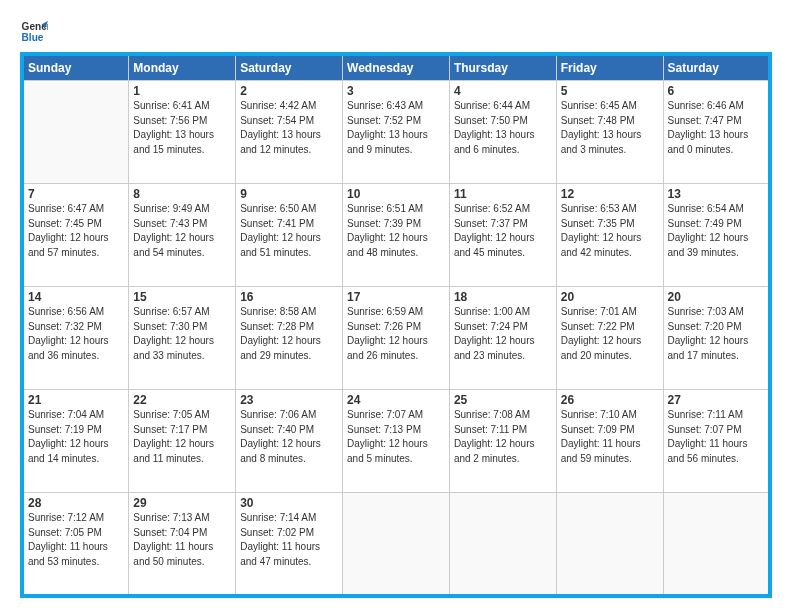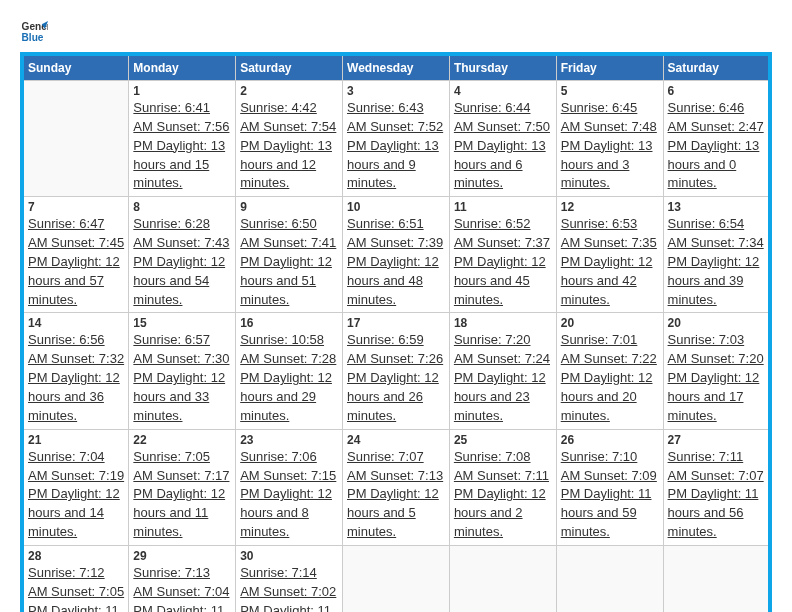--- a/index.html
+++ b/index.html
@@ -73,24 +73,23 @@
     .calendar td.empty {
       background: #f9f9f9;
     }
     .day-number {
       font-size: 12px;
       font-weight: bold;
       display: block;
       margin-bottom: 1px;
     }
     .day-info {
-      font-size: 13px;
+      font-size: 10px;
       line-height: 1.45;
       color: #333;
-      text-decoration: underline;
     }
   </style>
 </head>
 <body>
 
 <div class="page">
   <div class="header">
     <div class="logo">
       <svg class="logo-icon" viewBox="0 0 36 36">
         <text x="2" y="16" font-size="13" font-weight="bold" fill="#333" font-family="Arial">General</text>
@@ -150,36 +149,36 @@
           <td>
             <span class="day-number">5</span>
             <div class="day-info">Sunrise: 6:45 AM
 Sunset: 7:48 PM
 Daylight: 13 hours
 and 3 minutes.</div>
           </td>
           <td>
             <span class="day-number">6</span>
             <div class="day-info">Sunrise: 6:46 AM
-Sunset: 2:47 PM
+Sunset: 7:47 PM
 Daylight: 13 hours
 and 0 minutes.</div>
           </td>
         </tr>
         <tr>
           <td>
             <span class="day-number">7</span>
             <div class="day-info">Sunrise: 6:47 AM
 Sunset: 7:45 PM
 Daylight: 12 hours
 and 57 minutes.</div>
           </td>
           <td>
             <span class="day-number">8</span>
-            <div class="day-info">Sunrise: 6:28 AM
+            <div class="day-info">Sunrise: 9:49 AM
 Sunset: 7:43 PM
 Daylight: 12 hours
 and 54 minutes.</div>
           </td>
           <td>
             <span class="day-number">9</span>
             <div class="day-info">Sunrise: 6:50 AM
 Sunset: 7:41 PM
 Daylight: 12 hours
 and 51 minutes.</div>
@@ -201,21 +200,21 @@
           <td>
             <span class="day-number">12</span>
             <div class="day-info">Sunrise: 6:53 AM
 Sunset: 7:35 PM
 Daylight: 12 hours
 and 42 minutes.</div>
           </td>
           <td>
             <span class="day-number">13</span>
             <div class="day-info">Sunrise: 6:54 AM
-Sunset: 7:34 PM
+Sunset: 7:49 PM
 Daylight: 12 hours
 and 39 minutes.</div>
           </td>
         </tr>
         <tr>
           <td>
             <span class="day-number">14</span>
             <div class="day-info">Sunrise: 6:56 AM
 Sunset: 7:32 PM
 Daylight: 12 hours
@@ -223,35 +222,35 @@
           </td>
           <td>
             <span class="day-number">15</span>
             <div class="day-info">Sunrise: 6:57 AM
 Sunset: 7:30 PM
 Daylight: 12 hours
 and 33 minutes.</div>
           </td>
           <td>
             <span class="day-number">16</span>
-            <div class="day-info">Sunrise: 10:58 AM
+            <div class="day-info">Sunrise: 8:58 AM
 Sunset: 7:28 PM
 Daylight: 12 hours
 and 29 minutes.</div>
           </td>
           <td>
             <span class="day-number">17</span>
             <div class="day-info">Sunrise: 6:59 AM
 Sunset: 7:26 PM
 Daylight: 12 hours
 and 26 minutes.</div>
           </td>
           <td>
             <span class="day-number">18</span>
-            <div class="day-info">Sunrise: 7:20 AM
+            <div class="day-info">Sunrise: 1:00 AM
 Sunset: 7:24 PM
 Daylight: 12 hours
 and 23 minutes.</div>
           </td>
           <td>
             <span class="day-number">20</span>
             <div class="day-info">Sunrise: 7:01 AM
 Sunset: 7:22 PM
 Daylight: 12 hours
 and 20 minutes.</div>
@@ -275,21 +274,21 @@
           <td>
             <span class="day-number">22</span>
             <div class="day-info">Sunrise: 7:05 AM
 Sunset: 7:17 PM
 Daylight: 12 hours
 and 11 minutes.</div>
           </td>
           <td>
             <span class="day-number">23</span>
             <div class="day-info">Sunrise: 7:06 AM
-Sunset: 7:15 PM
+Sunset: 7:40 PM
 Daylight: 12 hours
 and 8 minutes.</div>
           </td>
           <td>
             <span class="day-number">24</span>
             <div class="day-info">Sunrise: 7:07 AM
 Sunset: 7:13 PM
 Daylight: 12 hours
 and 5 minutes.</div>
           </td>

